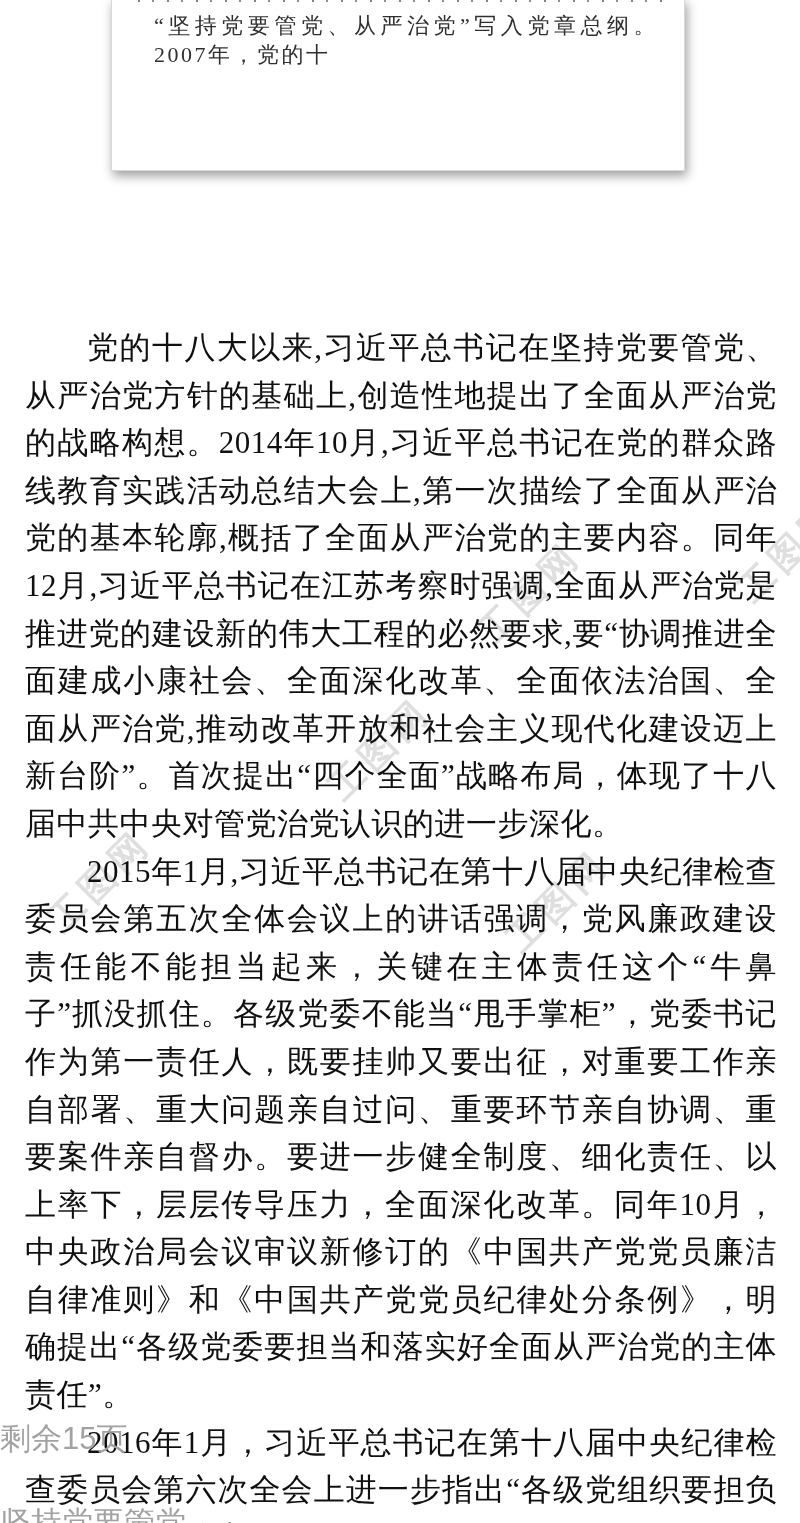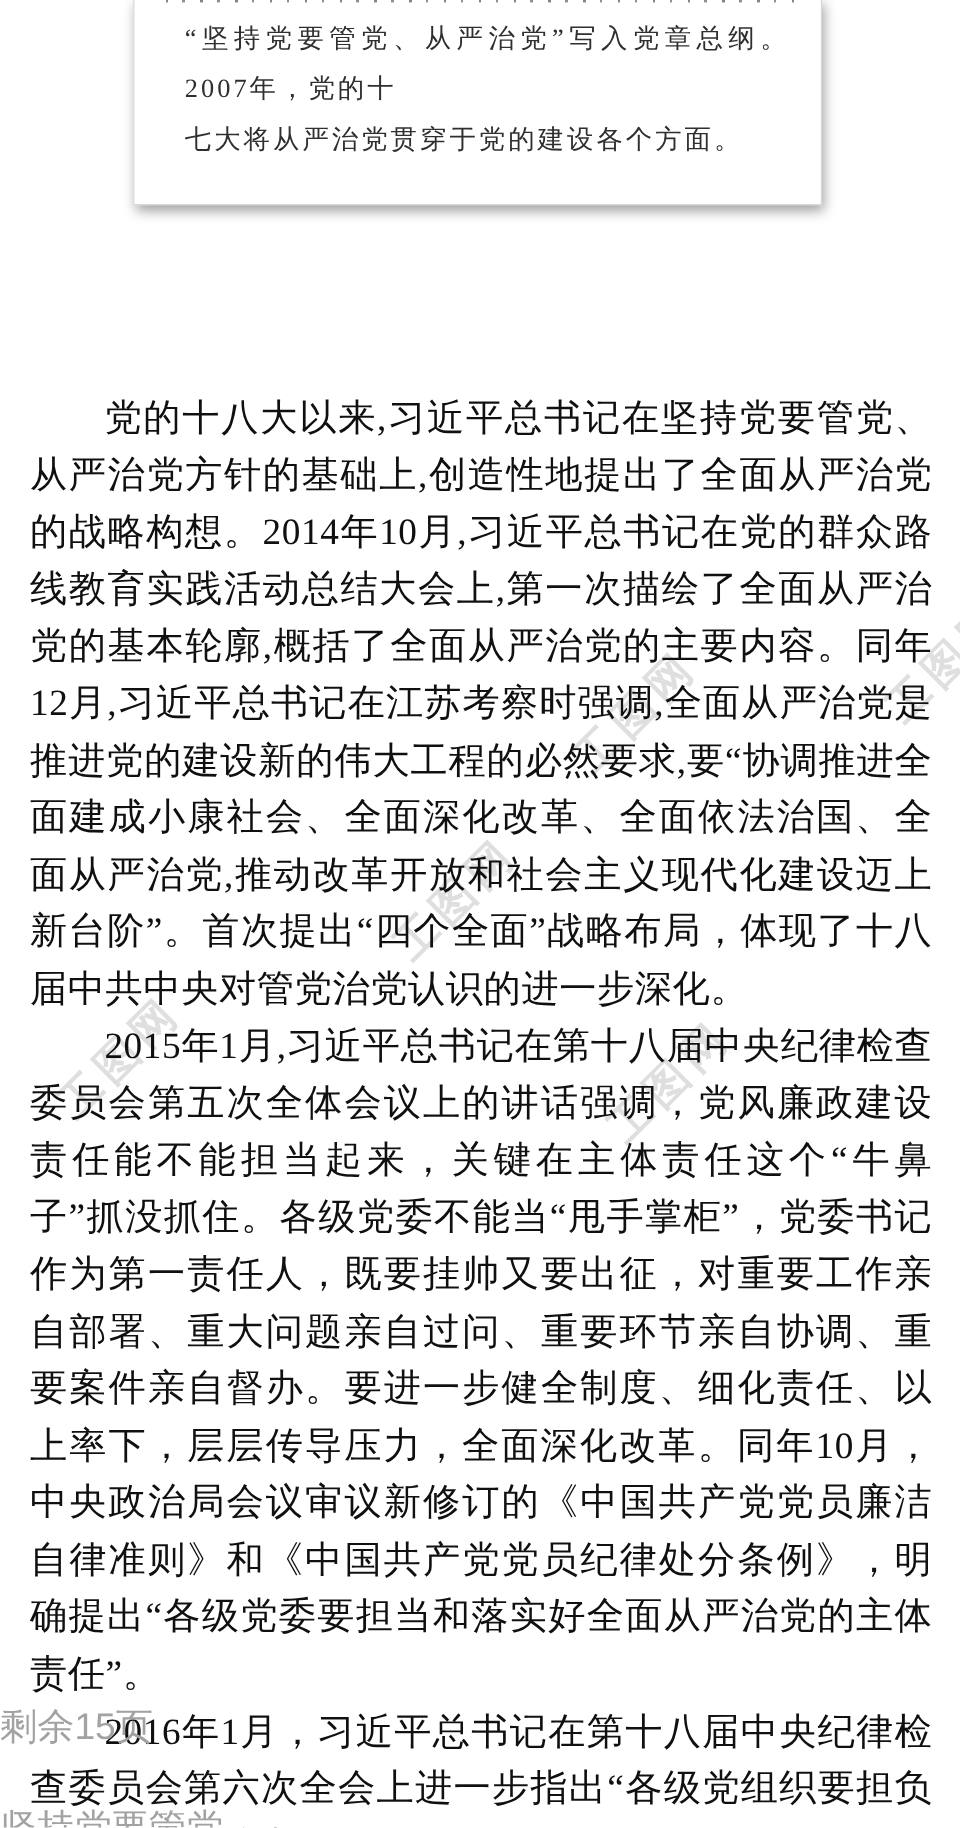--- a/index.html
+++ b/index.html
@@ -41,21 +41,21 @@
     position: absolute;
     top: 0; left: 26px; right: 20px; height: 4px;
     background: repeating-linear-gradient(90deg,
       #5a5a5a 0 2px, transparent 2px 14px,
       #6a6a6a 14px 16px, transparent 16px 29px);
     opacity: 0.75;
   }
   .card-text {
     margin: 13px 26px 0 42px;
     font-size: 22px;
-    line-height: 42px;
+    line-height: 29px;
     letter-spacing: 2.5px;
     color: #2f2f2f;
     text-align: justify;
   }
   .card-text p { margin: 0; }
 
   
   .doc-body {
     position: absolute;
     left: 25px; top: 324px;
@@ -92,21 +92,20 @@
   <span class="wm" style="left:317px; top:725px;">工图网</span>
   <span class="wm" style="left:495px; top:877px;">工图网</span>
   <span class="wm" style="left:37px;  top:857px;">工图网</span>
   <span class="wm" style="left:727px; top:527px;">工图网</span>
 </div>
 
 <div class="preview-card">
   <div class="clipped-line-remnant"></div>
   <div class="card-text">
     <p>“坚持党要管党、从严治党”写入党章总纲。2007年，党的十</p>
-    <p>七大将从严治党贯穿于党的建设各个方面。</p>
   </div>
 </div>
 
 <div class="doc-body">
   <p>党的十八大以来,习近平总书记在坚持党要管党、从严治党方针的基础上,创造性地提出了全面从严治党的战略构想。2014年10月,习近平总书记在党的群众路线教育实践活动总结大会上,第一次描绘了全面从严治党的基本轮廓,概括了全面从严治党的主要内容。同年12月,习近平总书记在江苏考察时强调,全面从严治党是推进党的建设新的伟大工程的必然要求,要“协调推进全面建成小康社会、全面深化改革、全面依法治国、全面从严治党,推动改革开放和社会主义现代化建设迈上新台阶”。首次提出“四个全面”战略布局，体现了十八届中共中央对管党治党认识的进一步深化。</p>
   <p>2015年1月,习近平总书记在第十八届中央纪律检查委员会第五次全体会议上的讲话强调，党风廉政建设责任能不能担当起来，关键在主体责任这个“牛鼻子”抓没抓住。各级党委不能当“甩手掌柜”，党委书记作为第一责任人，既要挂帅又要出征，对重要工作亲自部署、重大问题亲自过问、重要环节亲自协调、重要案件亲自督办。要进一步健全制度、细化责任、以上率下，层层传导压力，全面深化改革。同年10月，中央政治局会议审议新修订的《中国共产党党员廉洁自律准则》和《中国共产党党员纪律处分条例》，明确提出“各级党委要担当和落实好全面从严治党的主体责任”。</p>
   <p>2016年1月，习近平总书记在第十八届中央纪律检查委员会第六次全会上进一步指出“各级党组织要担负起全面从严治党</p>
 </div>
 
 <div class="footer-notice">

